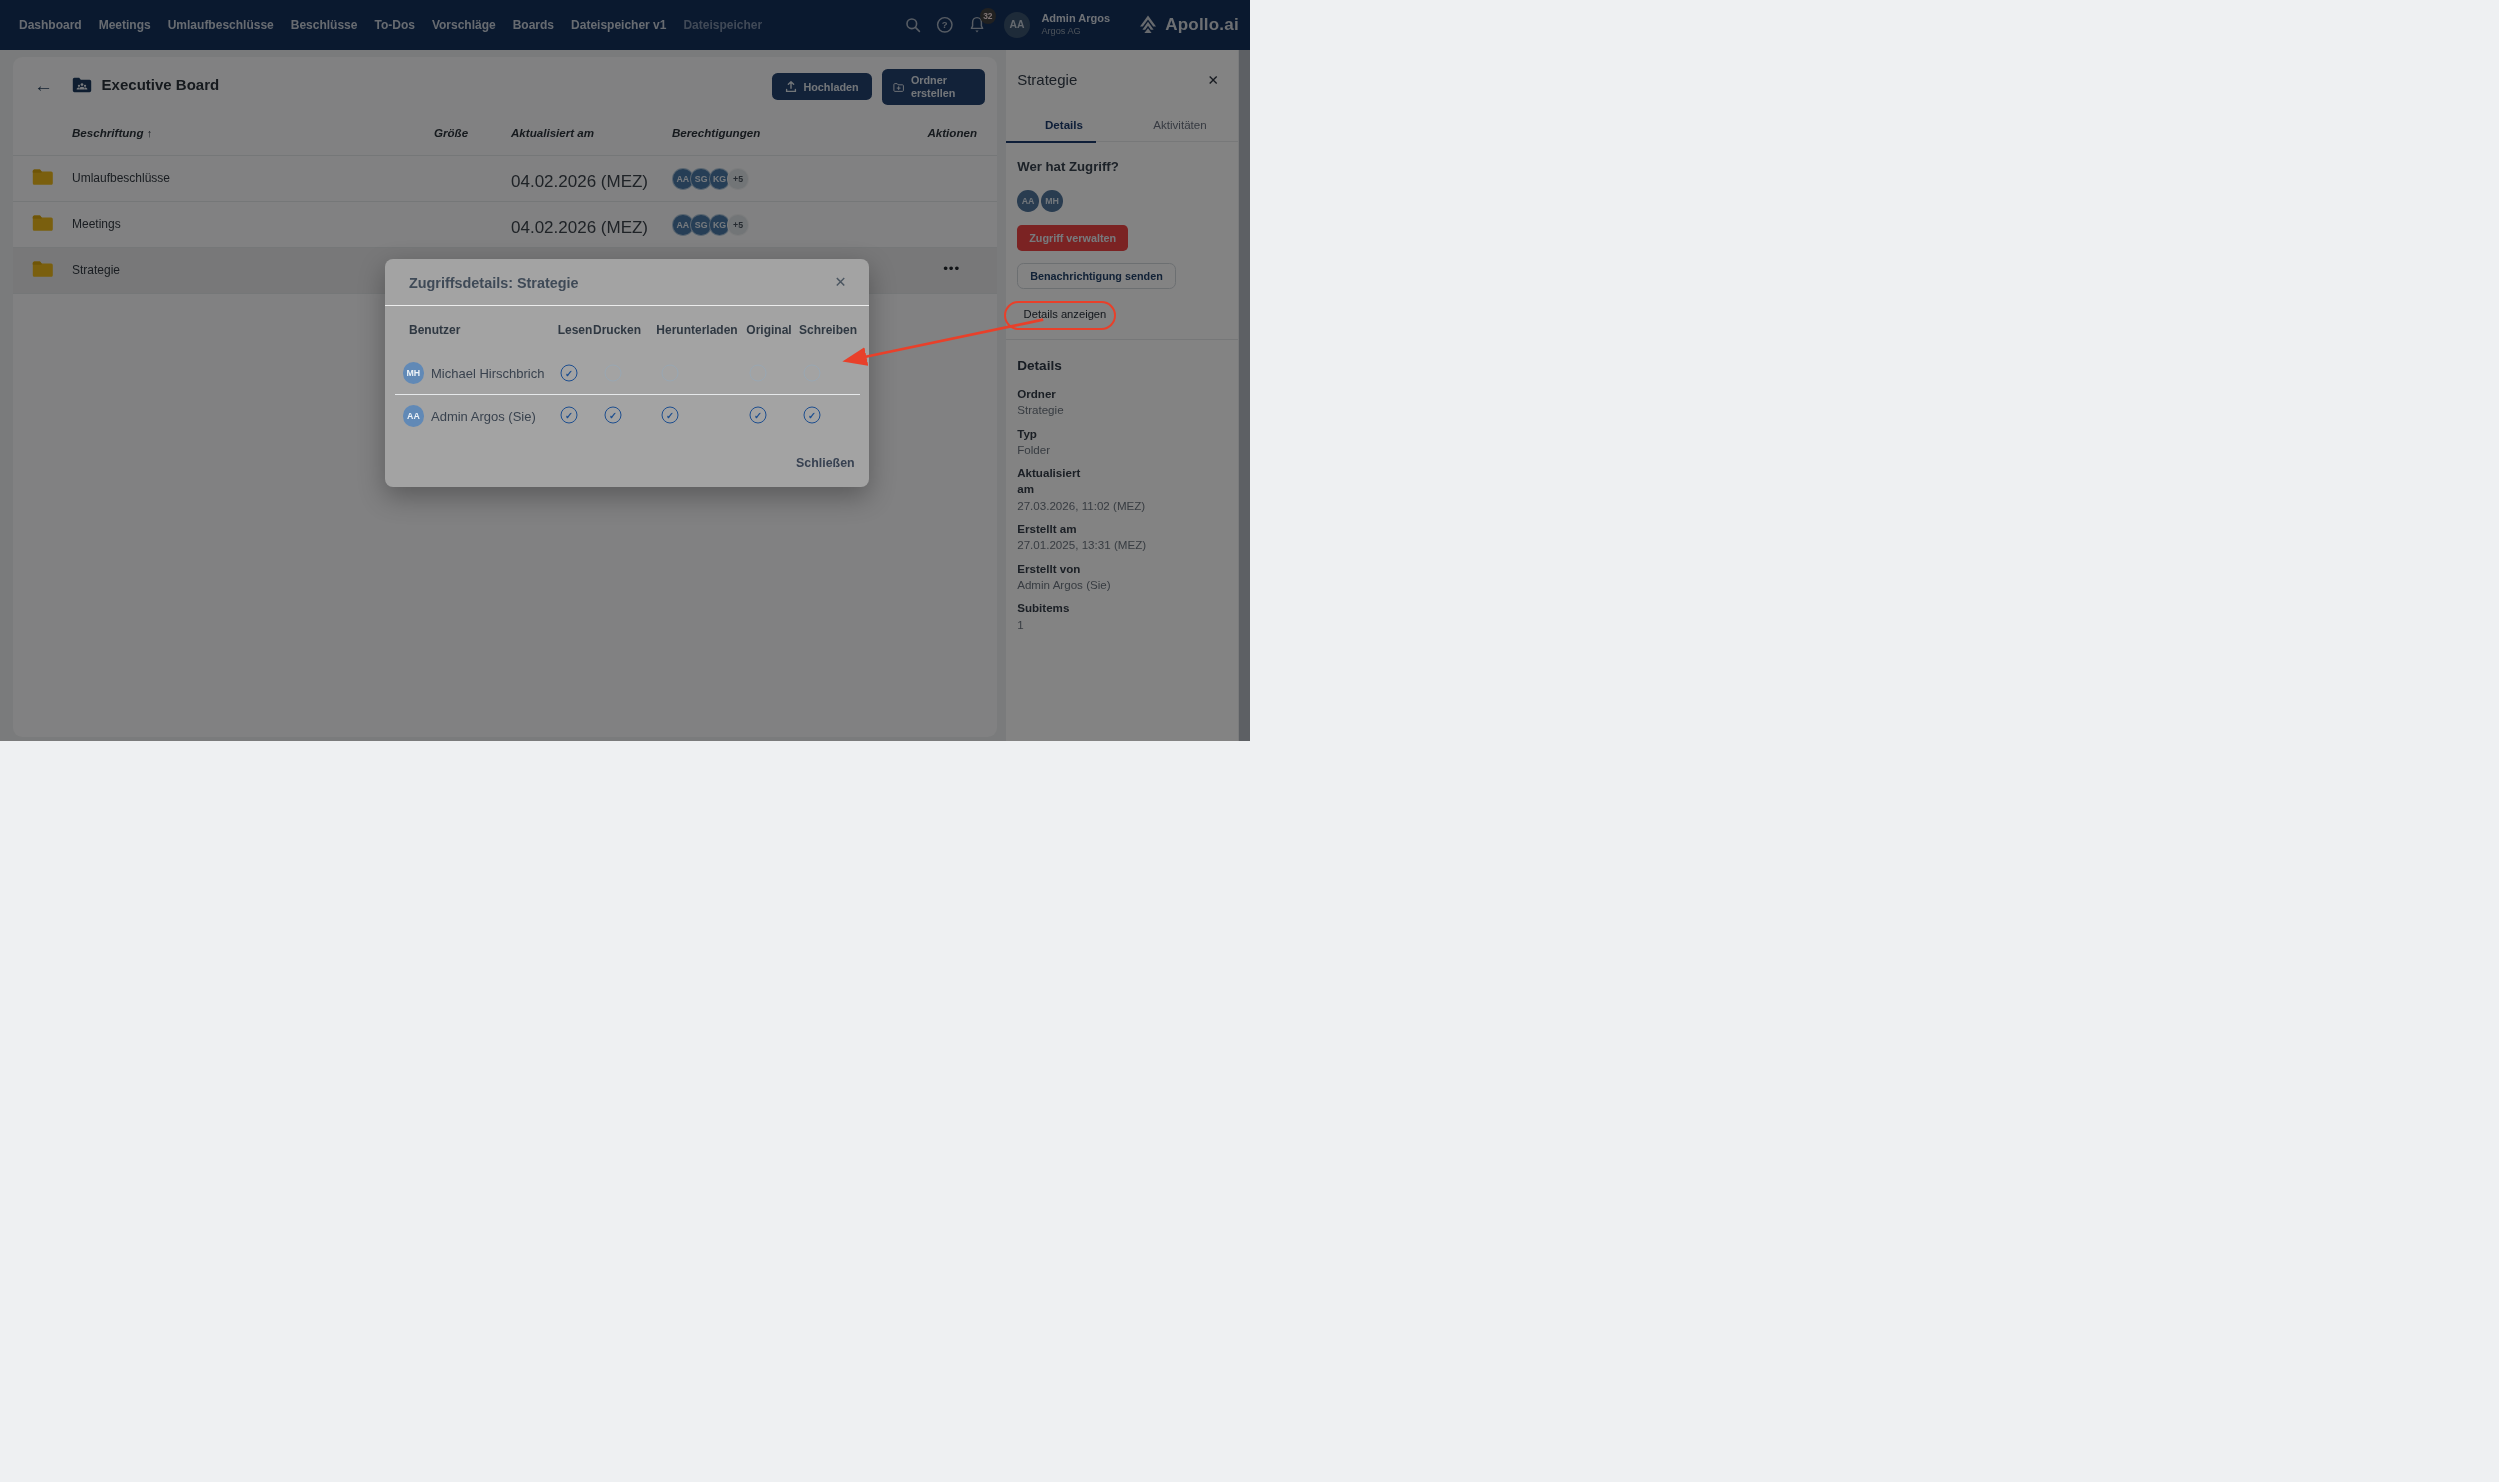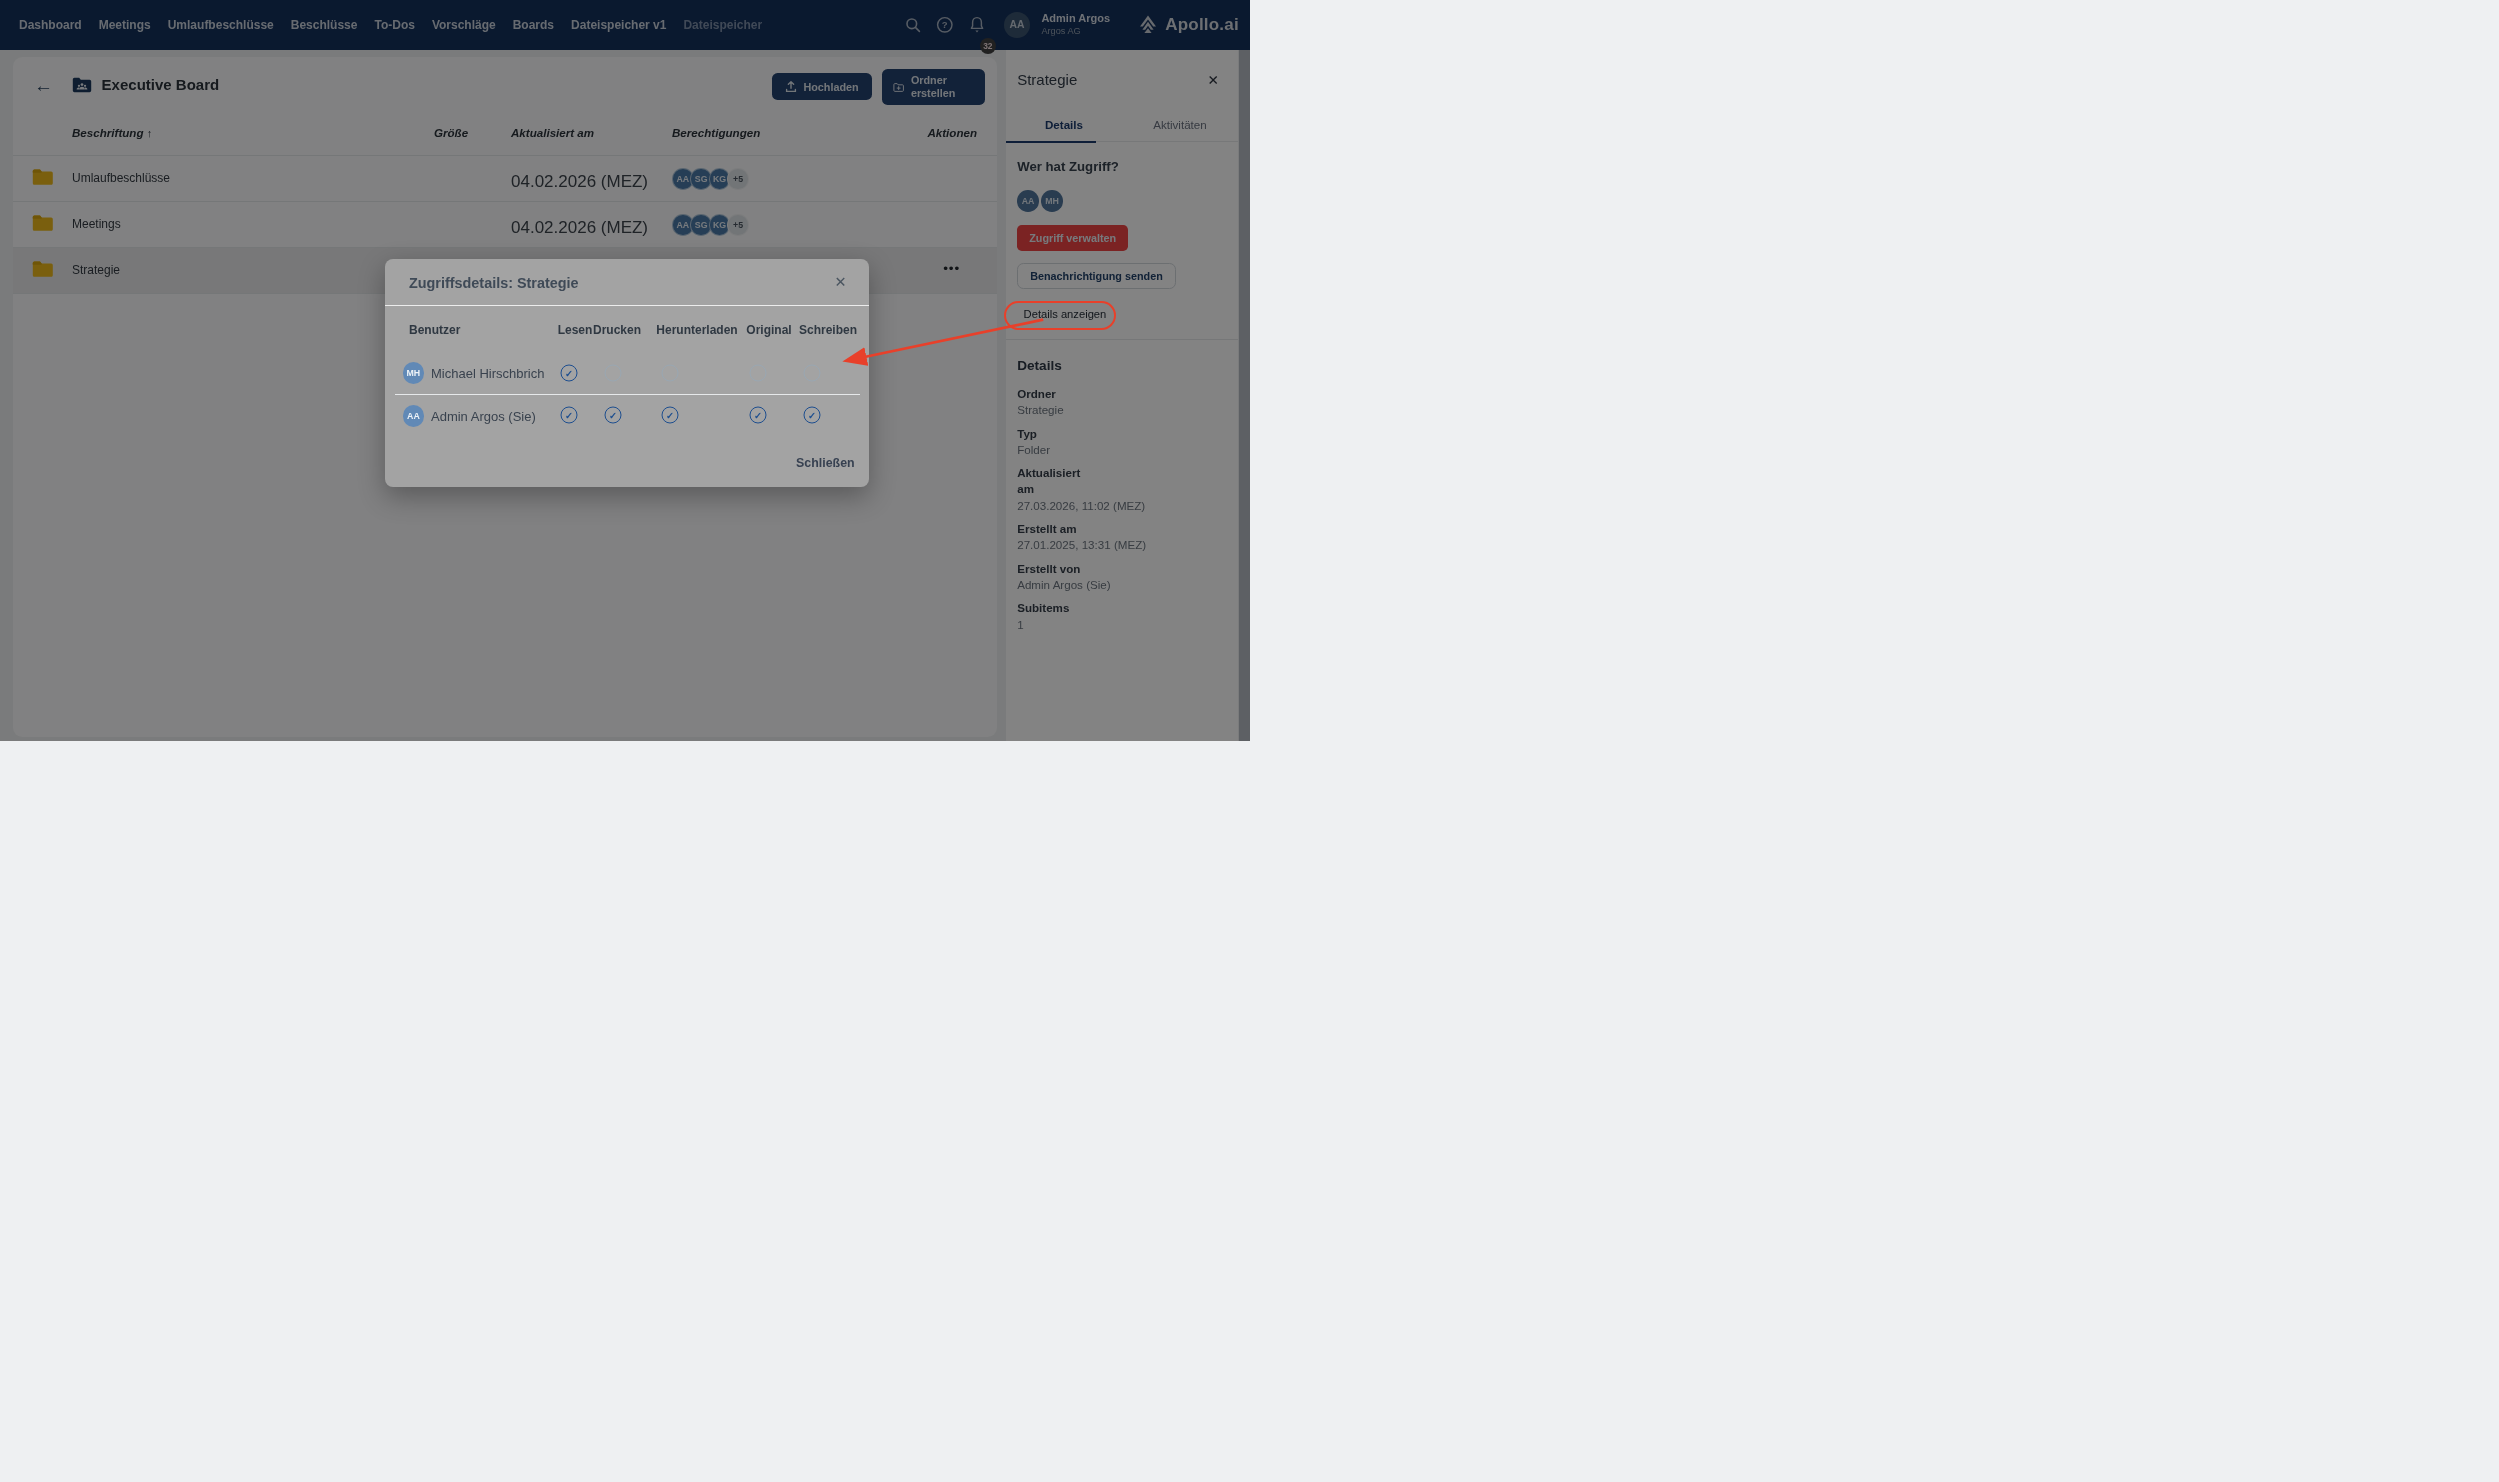--- a/index.html
+++ b/index.html
@@ -9,21 +9,21 @@
   
   .topnav { position:absolute; top:0; left:0; width:1250px; height:50px; background:#15315c;
             display:flex; align-items:center; padding:0 11.2px 0 19px; z-index:10; }
   .nav-items { display:flex; gap:17px; align-items:center; }
   .nav-item { color:#c9d1dc; font-size:12px; font-weight:600; cursor:pointer; white-space:nowrap; }
   .nav-item.active { color:#7d8fa9; }
   .nav-right { margin-left:auto; display:flex; align-items:center; gap:11.2px; }
   .nav-icon { color:#a9b4c2; width:21px; height:21px; display:flex; align-items:center; justify-content:center; cursor:pointer; }
   .bell-wrap { position:relative; }
   .badge { position:absolute; top:-6.4px; right:-8px; background:#404040; color:#f3dfe1; font-size:8.4px; font-weight:700;
-           min-width:16px; height:16px; border-radius:8px; display:flex; align-items:center; justify-content:center; padding:0 3.2px;margin-top:30px; }
+           min-width:16px; height:16px; border-radius:8px; display:flex; align-items:center; justify-content:center; padding:0 3.2px; }
   .nav-avatar { width:26.4px; height:26.4px; border-radius:50%; background:#3c556f; color:#c3ccd7; font-size:10.4px; font-weight:600;
                 display:flex; align-items:center; justify-content:center; margin-left:4.8px; }
   .nav-user { line-height:1.25; margin-right:8px; }
   .nav-user .name { color:#d7dde5; font-size:11px; font-weight:700; }
   .nav-user .org  { color:#93a0af; font-size:9.2px; }
   .logo { display:flex; align-items:center; gap:5.6px; margin-left:6.4px; }
   .logo-text { color:#d4d9df; font-size:17px; font-weight:700; letter-spacing:0.2px; }
 
   
   .card { position:absolute; left:13px; top:57px; width:984px; height:680px; background:#fbfcfd;

